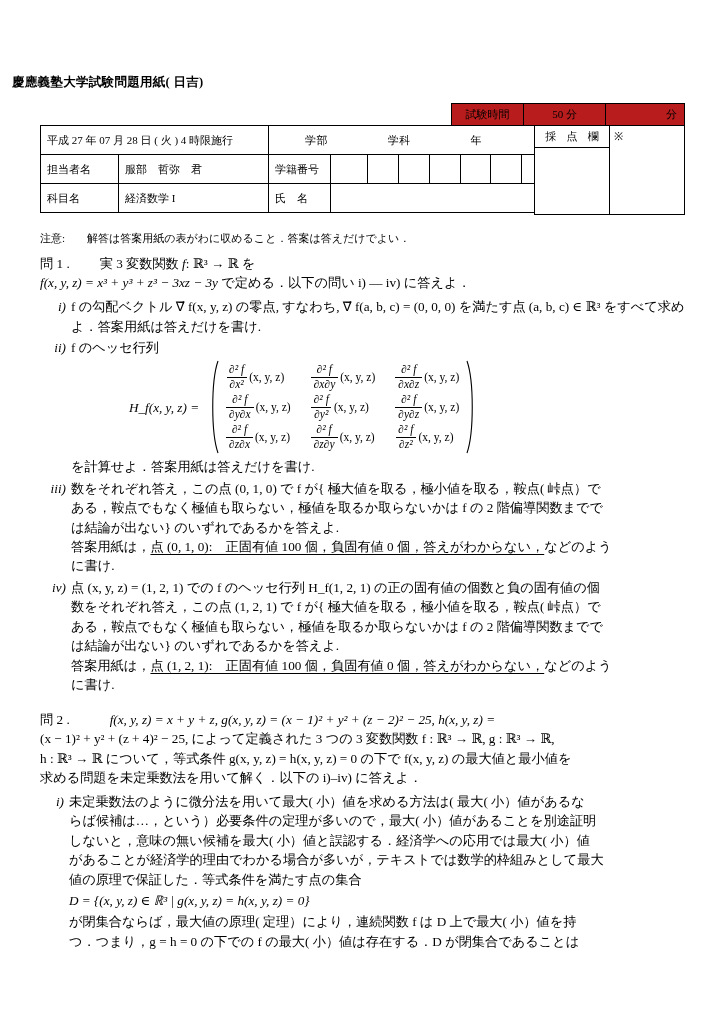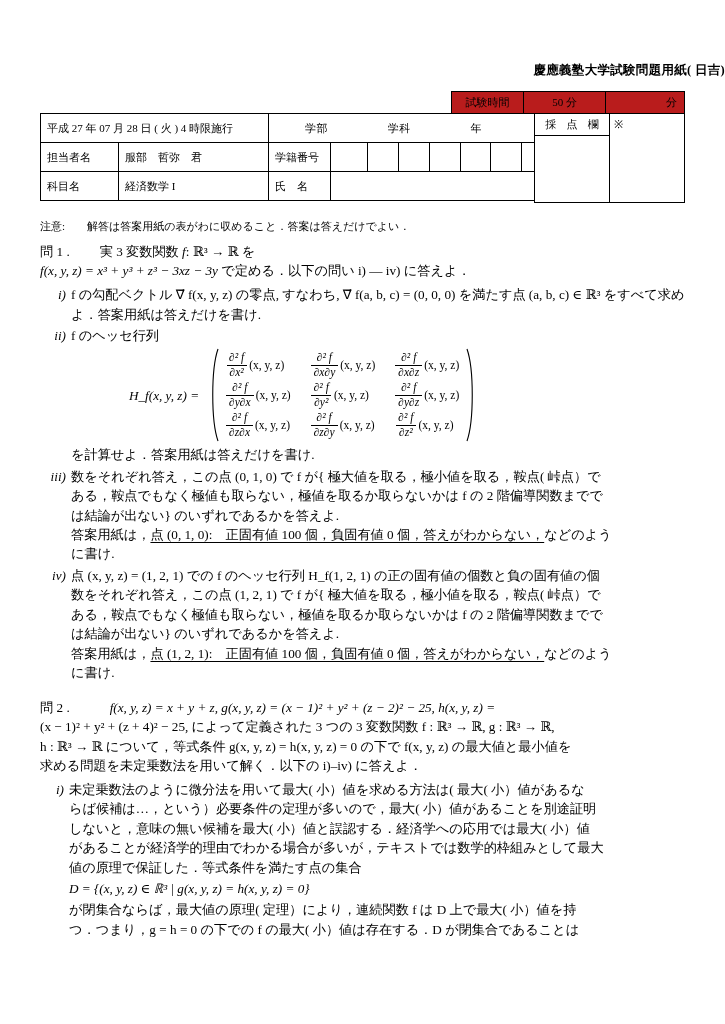--- a/index.html
+++ b/index.html
@@ -18,24 +18,24 @@
   }
   .page {
     position: relative;
     width: 725px;
     height: 1024px;
     padding: 0;
     box-sizing: border-box;
   }
   
   .doc-title {
-    text-align: right;
+    text-align: left;
     font-size: 12.5px;
     font-weight: bold;
-    margin: 0;
+    margin: 12px;
     padding-top: 62px;
     letter-spacing: 0.3px;
   }
 
   
   .header-block {
     position: relative;
     margin: 12px 40px 0 40px;
     height: 112px;
   }

